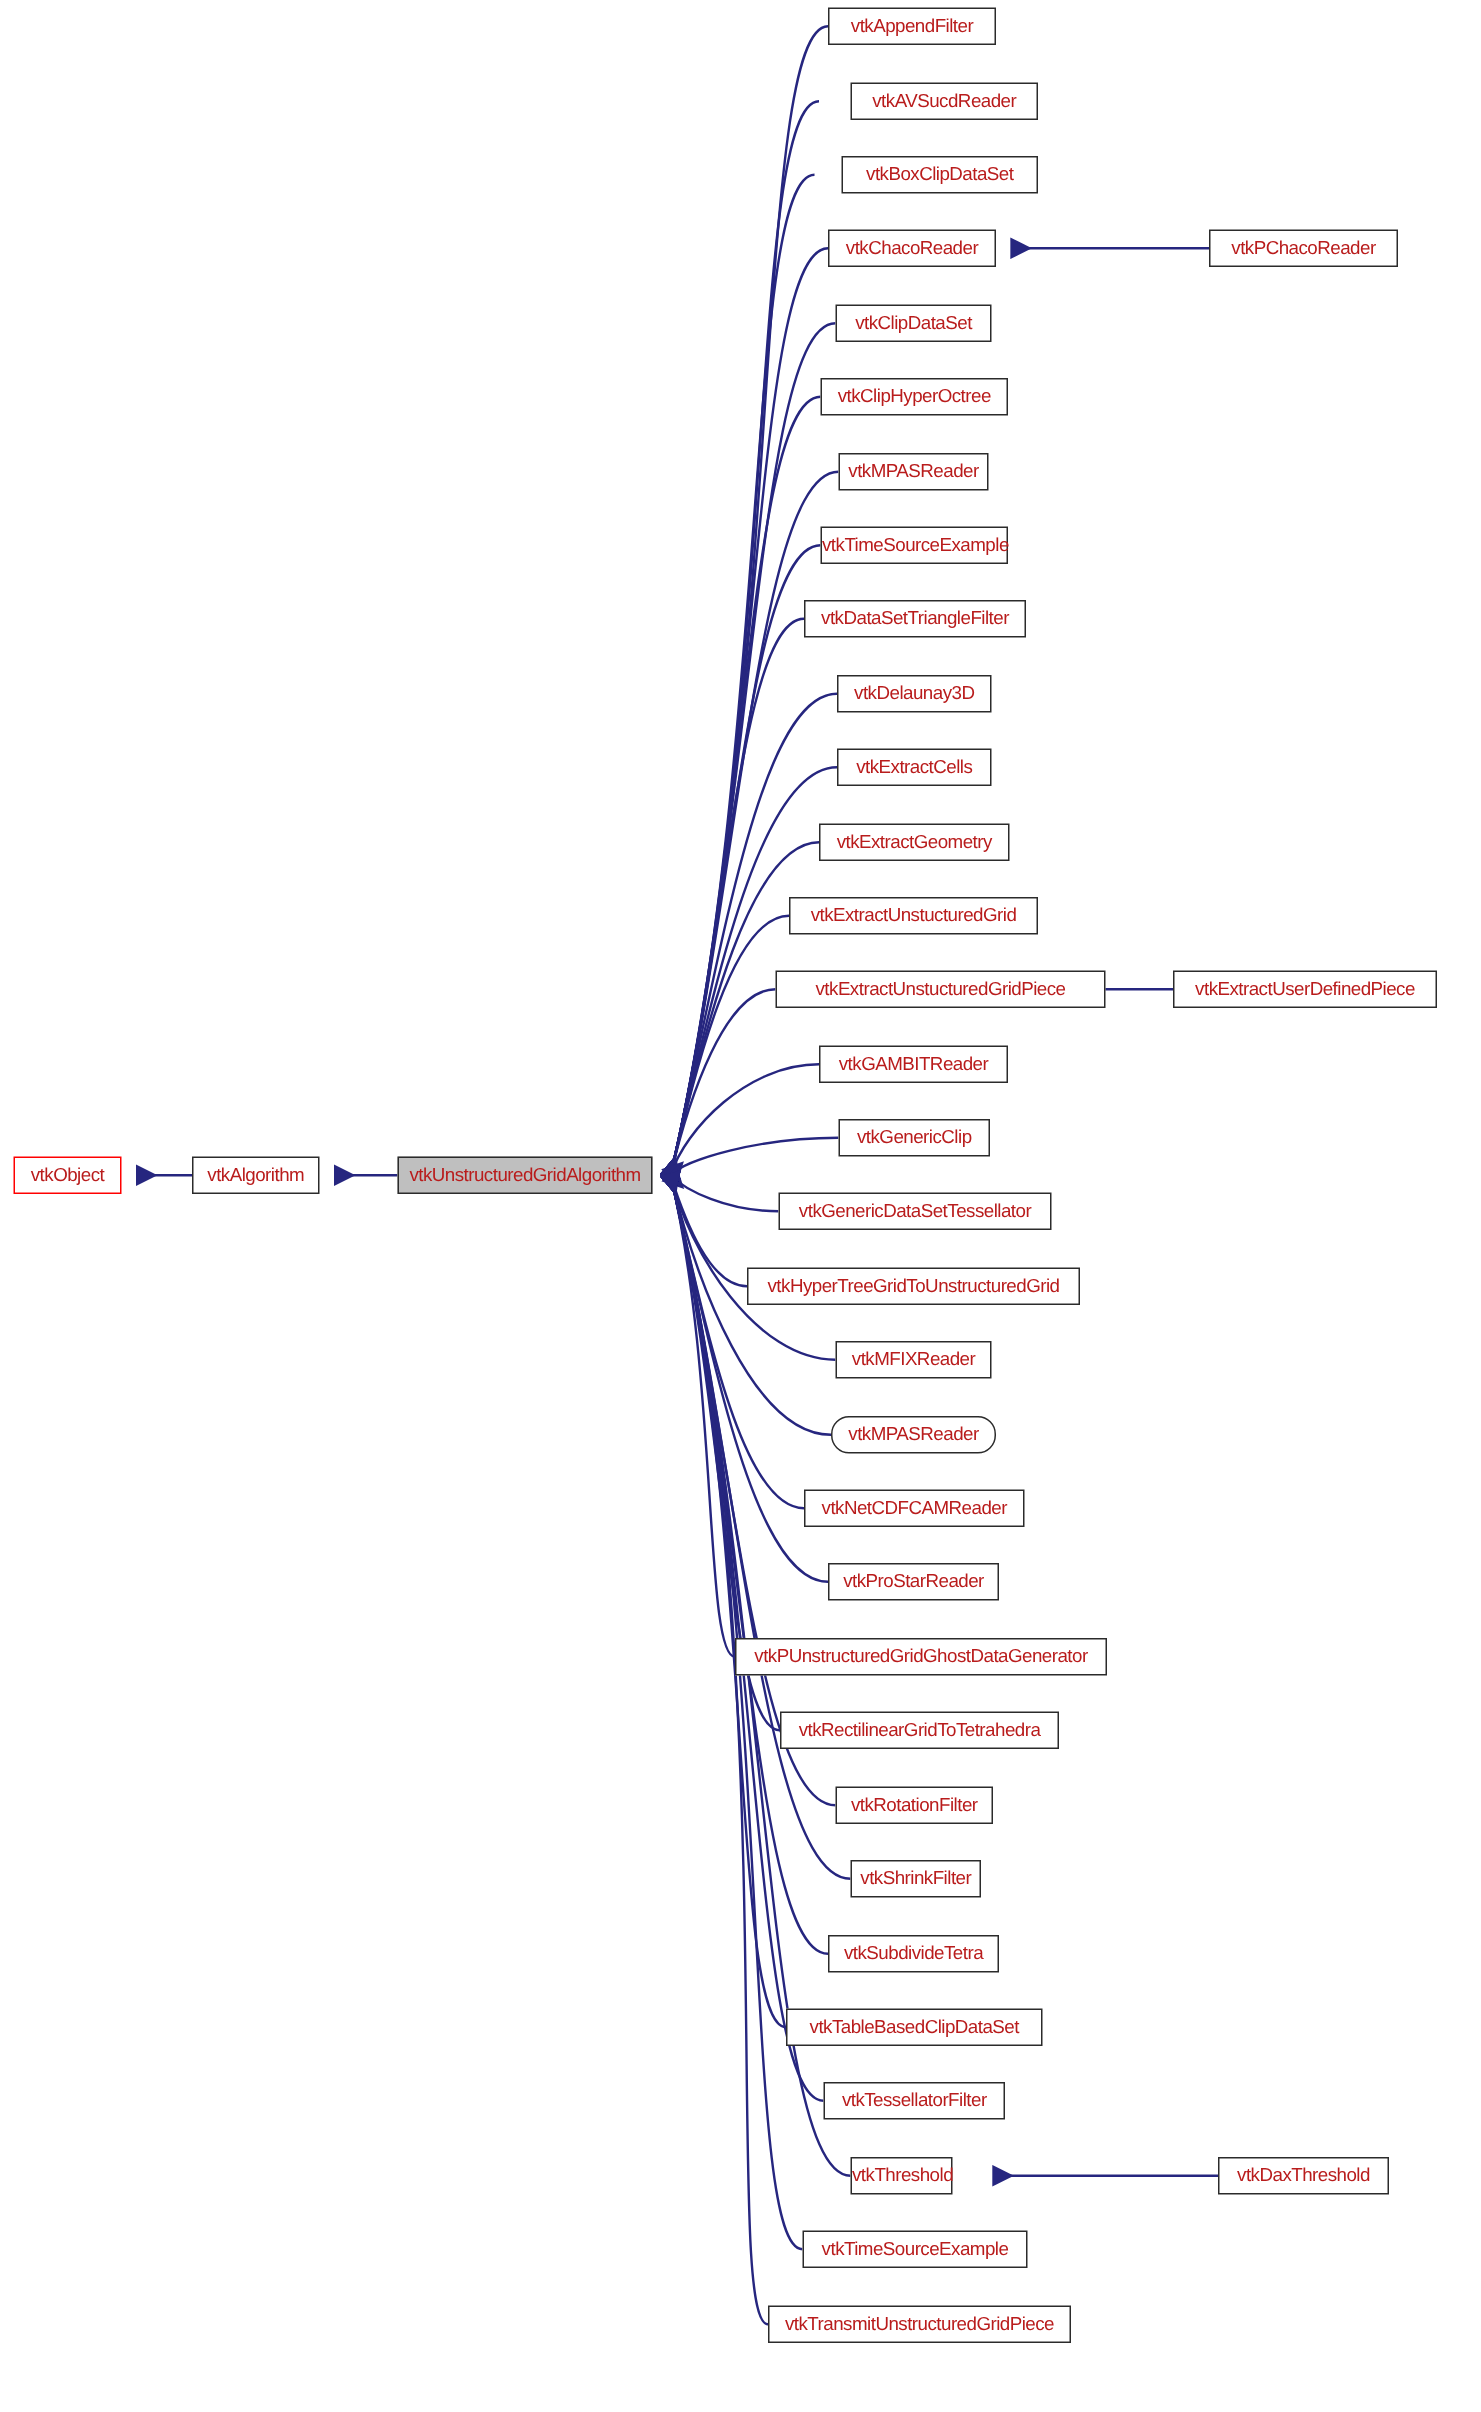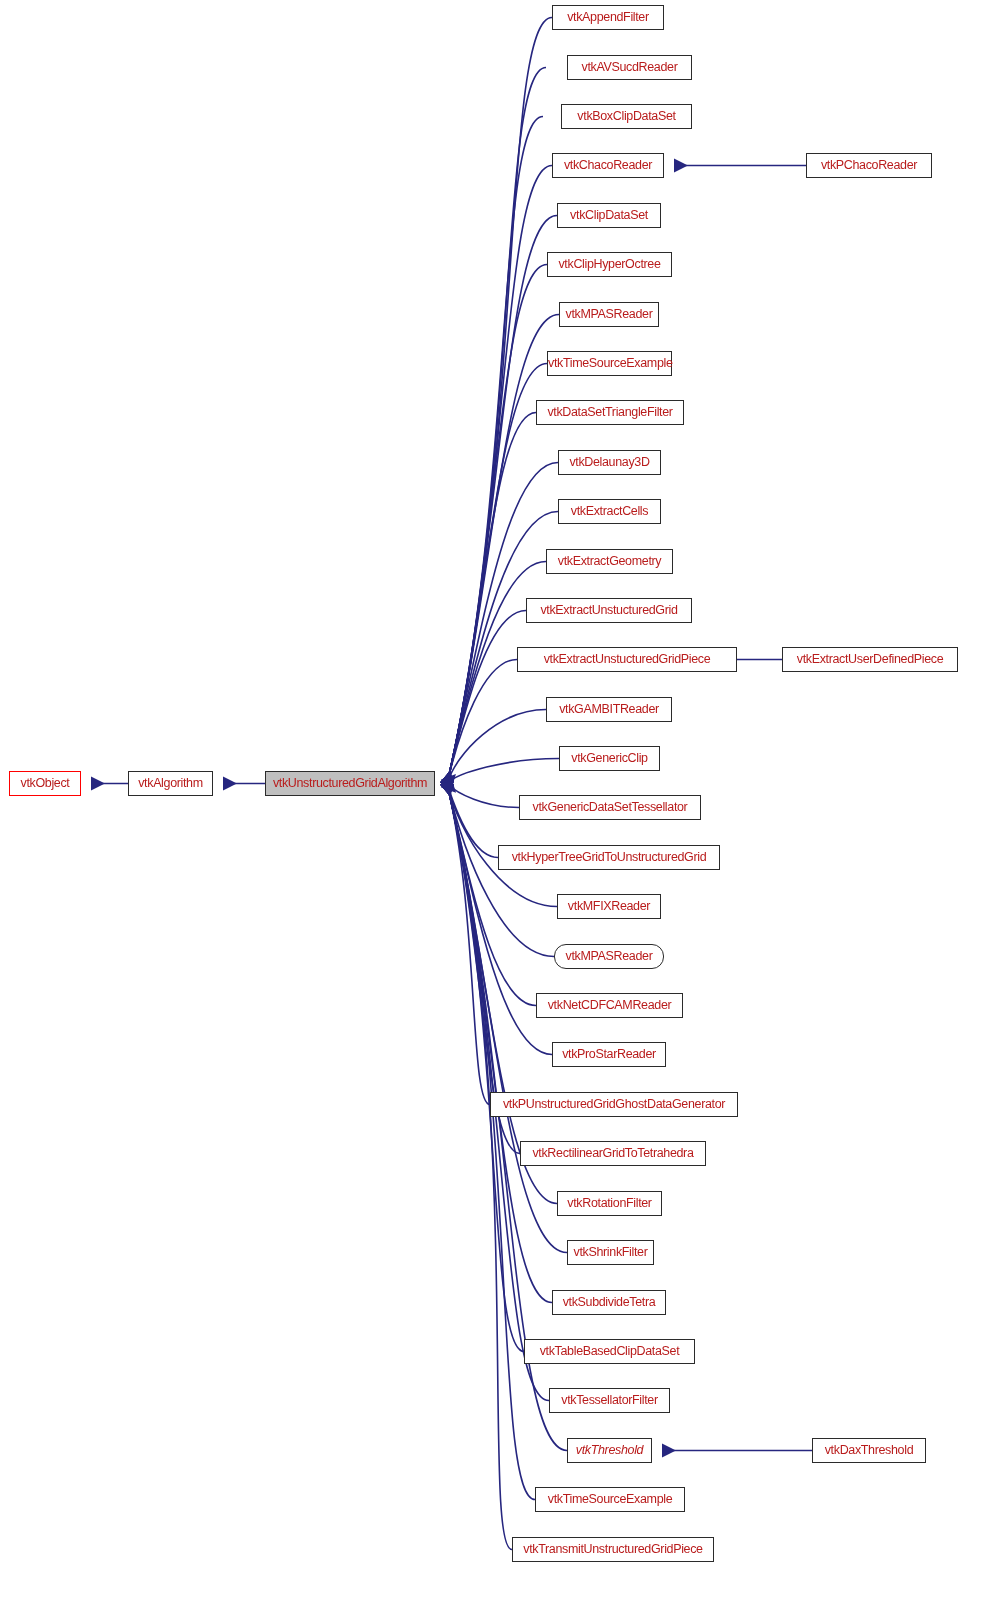--- a/index.html
+++ b/index.html
@@ -124,21 +124,21 @@
       <div class="node" style="left: 554px; top: 944px; width: 110px; border-radius: 12px;"><span>vtkMPASReader</span></div>
       <div class="node" style="left: 536px; top: 993px; width: 147px;"><span>vtkNetCDFCAMReader</span></div>
       <div class="node" style="left: 552px; top: 1042px; width: 114px;"><span>vtkProStarReader</span></div>
       <div class="node" style="left: 490px; top: 1092px; width: 248px;"><span>vtkPUnstructuredGridGhostDataGenerator</span></div>
       <div class="node" style="left: 520px; top: 1141px; width: 186px;"><span>vtkRectilinearGridToTetrahedra</span></div>
       <div class="node" style="left: 557px; top: 1191px; width: 105px;"><span>vtkRotationFilter</span></div>
       <div class="node" style="left: 567px; top: 1240px; width: 87px;"><span>vtkShrinkFilter</span></div>
       <div class="node" style="left: 552px; top: 1290px; width: 114px;"><span>vtkSubdivideTetra</span></div>
       <div class="node" style="left: 524px; top: 1339px; width: 171px;"><span>vtkTableBasedClipDataSet</span></div>
       <div class="node" style="left: 549px; top: 1388px; width: 121px;"><span>vtkTessellatorFilter</span></div>
-      <div class="node" style="left: 567px; top: 1438px; width: 85px; font-style: italic;"><span>vtkThreshold</span></div>
+      <div class="node" style="left: 567px; top: 1438px; width: 68px;"><span>vtkThreshold</span></div>
       <div class="node" style="left: 535px; top: 1487px; width: 150px;"><span>vtkTimeSourceExample</span></div>
       <div class="node" style="left: 512px; top: 1537px; width: 202px;"><span>vtkTransmitUnstructuredGridPiece</span></div>
       <div class="node" style="left: 806px; top: 153px; width: 126px;"><span>vtkPChacoReader</span></div>
       <div class="node" style="left: 782px; top: 647px; width: 176px;"><span>vtkExtractUserDefinedPiece</span></div>
       <div class="node" style="left: 812px; top: 1438px; width: 114px;"><span>vtkDaxThreshold</span></div>
     </div>
 
 </div>
 
 </body></html>

